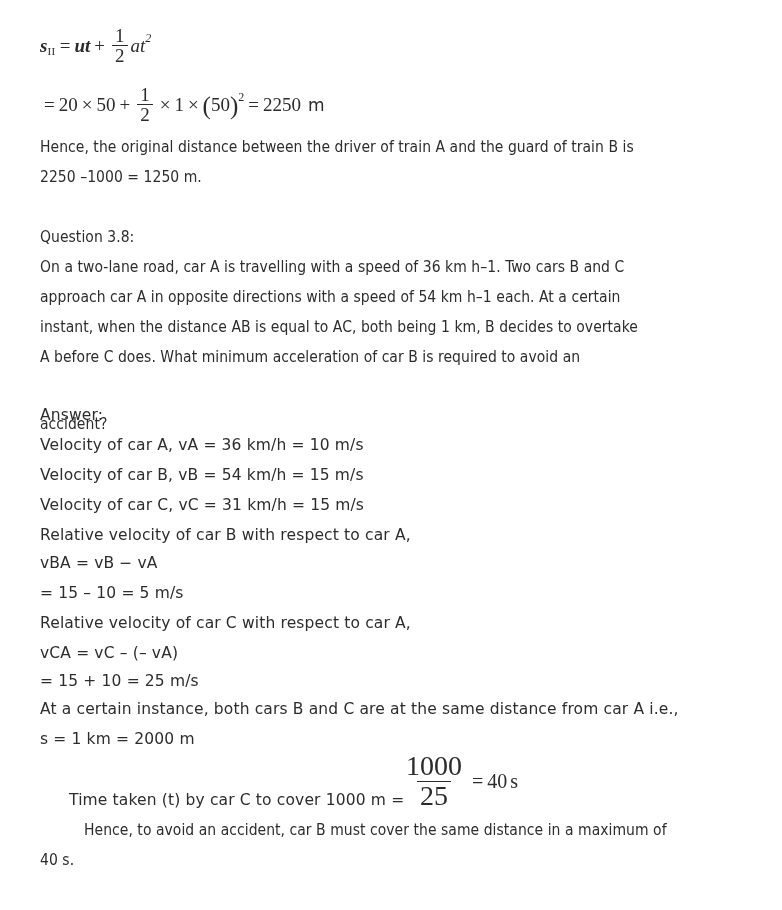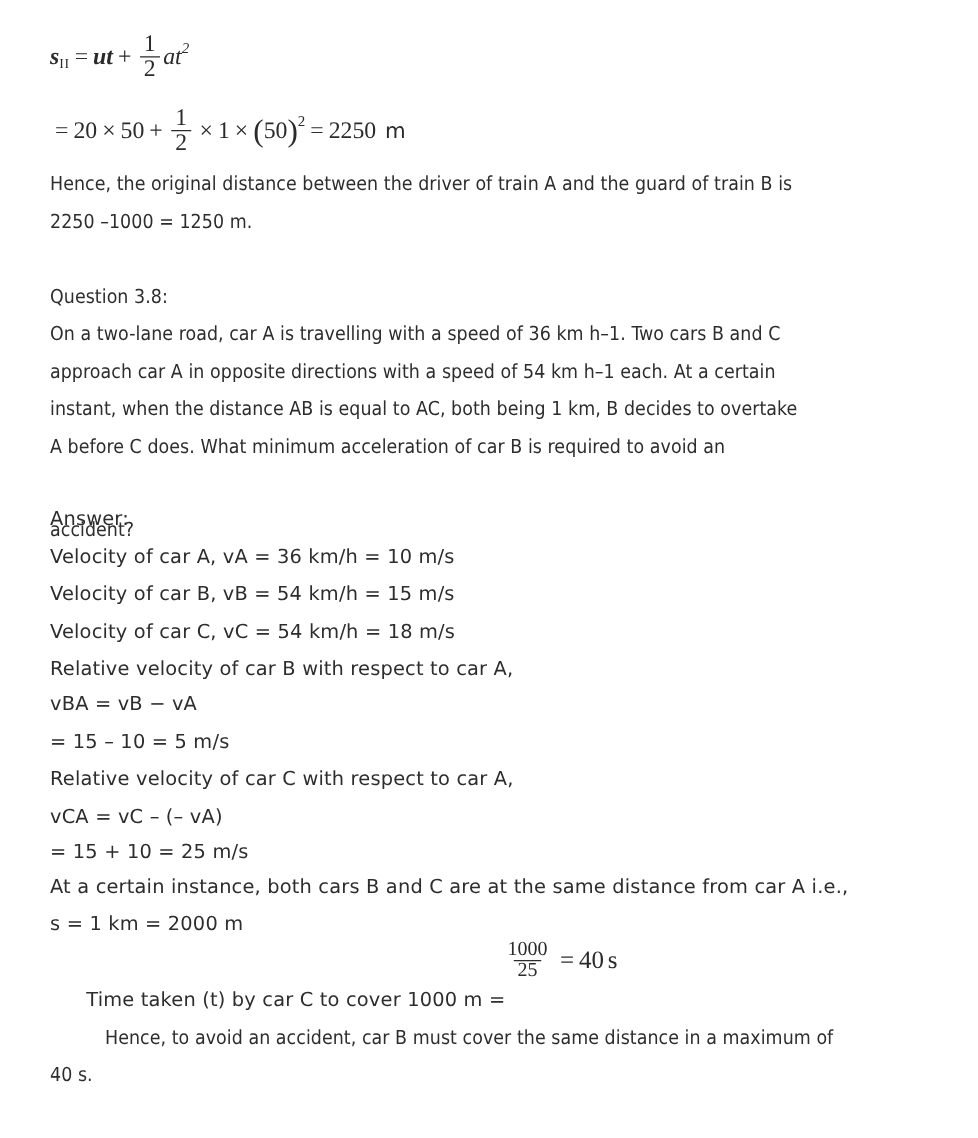--- a/index.html
+++ b/index.html
@@ -143,34 +143,34 @@
   <div class="line cond" style="top:227px;">Question 3.8:</div>
   <div class="line cond" style="top:257px;">On a two-lane road, car A is travelling with a speed of 36 km h–1. Two cars B and C</div>
   <div class="line cond" style="top:287px;">approach car A in opposite directions with a speed of 54 km h–1 each. At a certain</div>
   <div class="line cond" style="top:317px;">instant, when the distance AB is equal to AC, both being 1 km, B decides to overtake</div>
   <div class="line cond" style="top:347px;">A before C does. What minimum acceleration of car B is required to avoid an</div>
   <div class="line cond" style="top:377px;margin-top:37px;">accident?</div>
 
   <div class="line" style="top:405px;">Answer:</div>
   <div class="line" style="top:435px;">Velocity of car A, vA = 36 km/h = 10 m/s</div>
   <div class="line" style="top:465px;">Velocity of car B, vB = 54 km/h = 15 m/s</div>
-  <div class="line" style="top:495px;">Velocity of car C, vC = 54 km/h = 18 m/s</div>
+  <div class="line" style="top:495px;">Velocity of car C, vC = 31 km/h = 15 m/s</div>
   <div class="line" style="top:525px;">Relative velocity of car B with respect to car A,</div>
   <div class="line" style="top:553px;">vBA = vB − vA</div>
   <div class="line" style="top:583px;">= 15 – 10 = 5 m/s</div>
   <div class="line" style="top:613px;">Relative velocity of car C with respect to car A,</div>
   <div class="line" style="top:643px;">vCA = vC – (– vA)</div>
   <div class="line" style="top:671px;">= 15 + 10 = 25 m/s</div>
   <div class="line" style="top:699px;">At a certain instance, both cars B and C are at the same distance from car A i.e.,</div>
   <div class="line" style="top:729px;">s = 1 km = 2000 m</div>
 
   <div class="line" style="top:790px;margin-left:29px;">Time taken (t) by car C to cover 1000 m =</div>
 
   <div class="inline-frac-wrap">
-    <span class="frac" style="font-size:16px;">
+    <span class="frac" style="font-size:28px;">
       <span class="num">1000</span>
       <span class="den">25</span>
     </span>
     <span style="padding:0 4px;">=</span>
     <span>40</span>
     <span style="padding-left:3px;">s</span>
   </div>
 
   <div class="line cond" style="top:820px;margin-left:44px;">Hence, to avoid an accident, car B must cover the same distance in a maximum of</div>
   <div class="line cond" style="top:850px;">40 s.</div>

